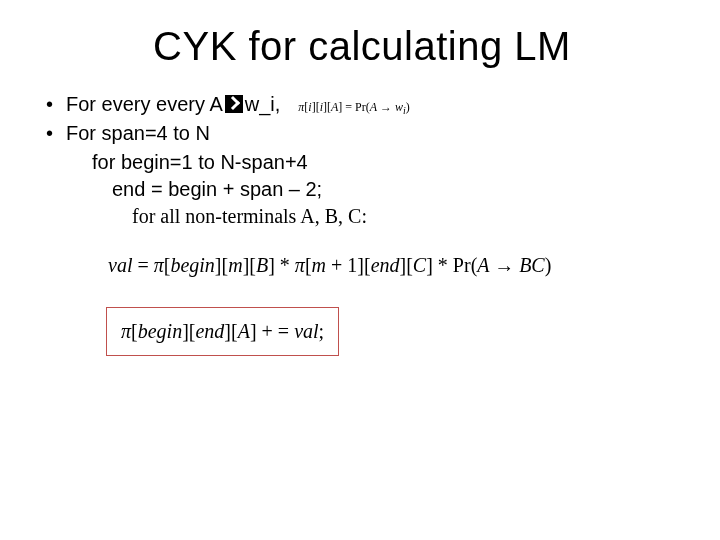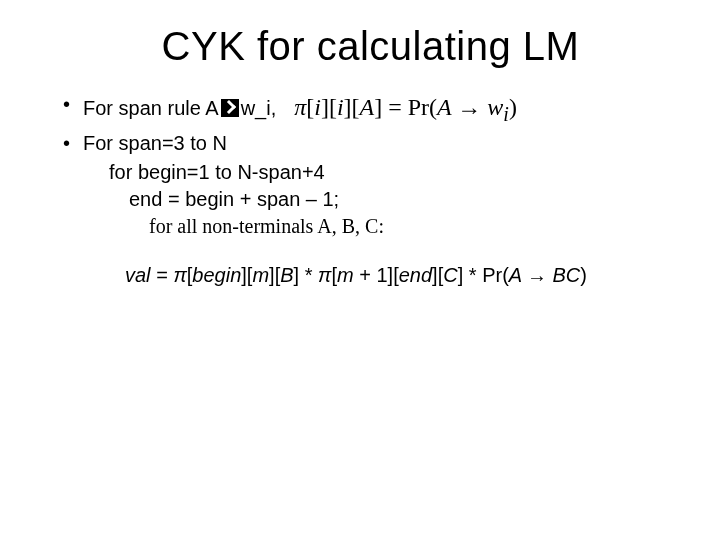--- a/index.html
+++ b/index.html
@@ -10,21 +10,21 @@
     background: #fff;
     font-family: Arial, Helvetica, sans-serif;
     color: #000;
     overflow: hidden;
   }
   .slide {
     width: 720px;
     height: 540px;
     position: relative;
     box-sizing: border-box;
-    padding: 18px 36px 0 57px;
+    padding: 18px 36px 0 40px;
   }
   .title {
     text-align: center;
     font-size: 40px;
     font-weight: 400;
     margin: 6px 0 22px 0;
     letter-spacing: 0.5px;
   }
   .body {
     font-size: 20px;
@@ -66,26 +66,26 @@
     top: 3px;
     width: 7px;
     height: 7px;
     border-top: 3px solid #fff;
     border-right: 3px solid #fff;
     transform: rotate(45deg);
   }
   .eq-inline {
     font-family: "Times New Roman", Times, serif;
     font-style: italic;
-    font-size: 24px;
+    font-size: 12px;
     white-space: nowrap;
   }
   .eq-inline .up { font-style: normal; }
   .eq-block {
-    font-family: Liberation Sans, sans-serif;
+    font-family: Liberation Serif, serif;
     font-style: italic;
     font-size: 20px;
     white-space: nowrap;
     margin-top: 22px;
     padding-left: 68px;
   }
   .eq-block .up { font-style: normal; }
   .box {
     border: 1.5px solid #c0504d;
     display: inline-block;
@@ -109,32 +109,35 @@
 
 <div class="slide">
 
   <div class="title">CYK for calculating LM</div>
 
   <div class="body">
     <ul class="bullets">
       <li>
         <span class="line1-wrap">
           <span>
-            <span>For span rule A</span><span class="arrow"></span><span>w_i,</span>
+            <span>For every every A</span><span class="arrow"></span><span>w_i,</span>
           </span>
           <span class="eq-inline">
             <span>π</span><span class="up">[</span><span>i</span><span class="up">][</span><span>i</span><span class="up">][</span><span>A</span><span class="up">] = Pr(</span><span>A</span> <span class="up">→</span> <span>w<sub>i</sub></span><span class="up">)</span>
           </span>
         </span>
       </li>
-      <li>For span=3 to N</li>
+      <li>For span=4 to N</li>
     </ul>
     <div class="indent1">for begin=1 to N-span+4</div>
-    <div class="indent2">end = begin + span – 1;</div>
+    <div class="indent2">end = begin + span – 2;</div>
     <div class="indent3">for all non-terminals  A, B, C:</div>
 
     <div class="eq-block">
       <span>val</span> <span class="up">=</span> <span>π</span><span class="up">[</span><span>begin</span><span class="up">][</span><span>m</span><span class="up">][</span><span>B</span><span class="up">] *</span> <span>π</span><span class="up">[</span><span>m</span> <span class="up">+ 1][</span><span>end</span><span class="up">][</span><span>C</span><span class="up">] * Pr(</span><span>A</span> <span class="up">→</span> <span>BC</span><span class="up">)</span>
     </div>
 
+    <div class="box">
+      <span>π</span><span class="up">[</span><span>begin</span><span class="up">][</span><span>end</span><span class="up">][</span><span>A</span><span class="up">] + =</span> <span>val</span><span class="up">;</span>
+    </div>
   </div>
 
 </div>
 
 </body></html>

